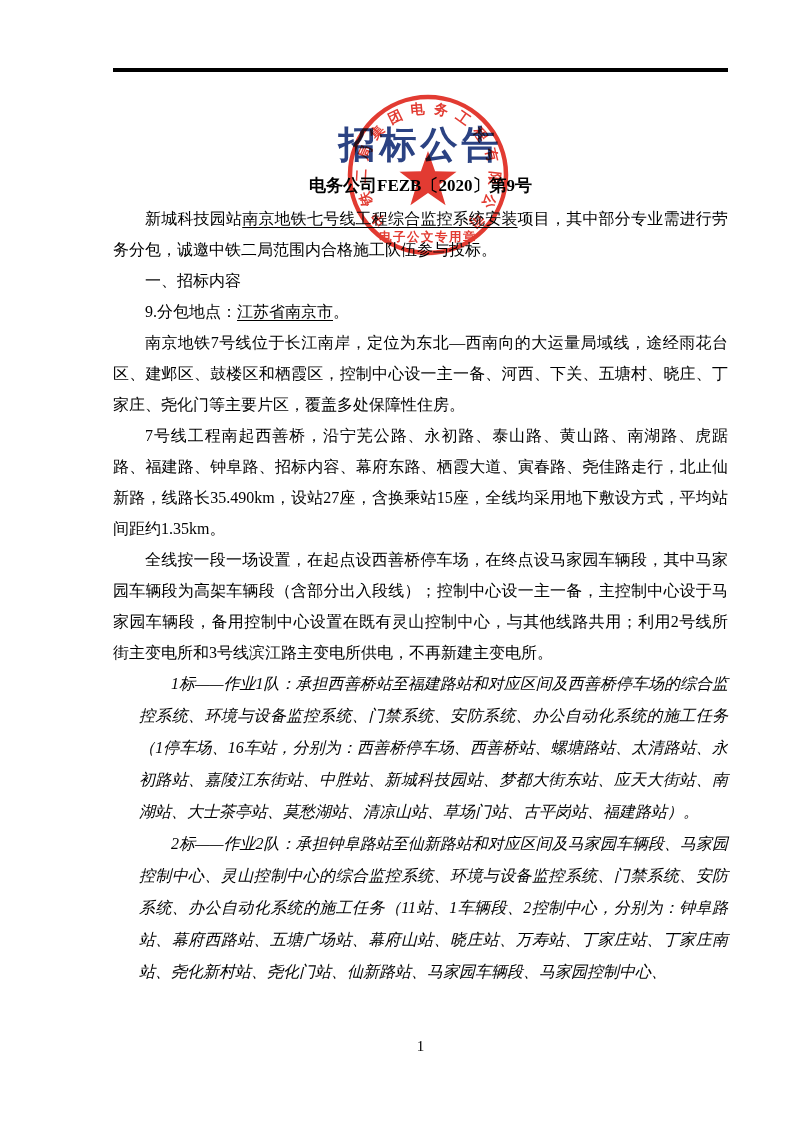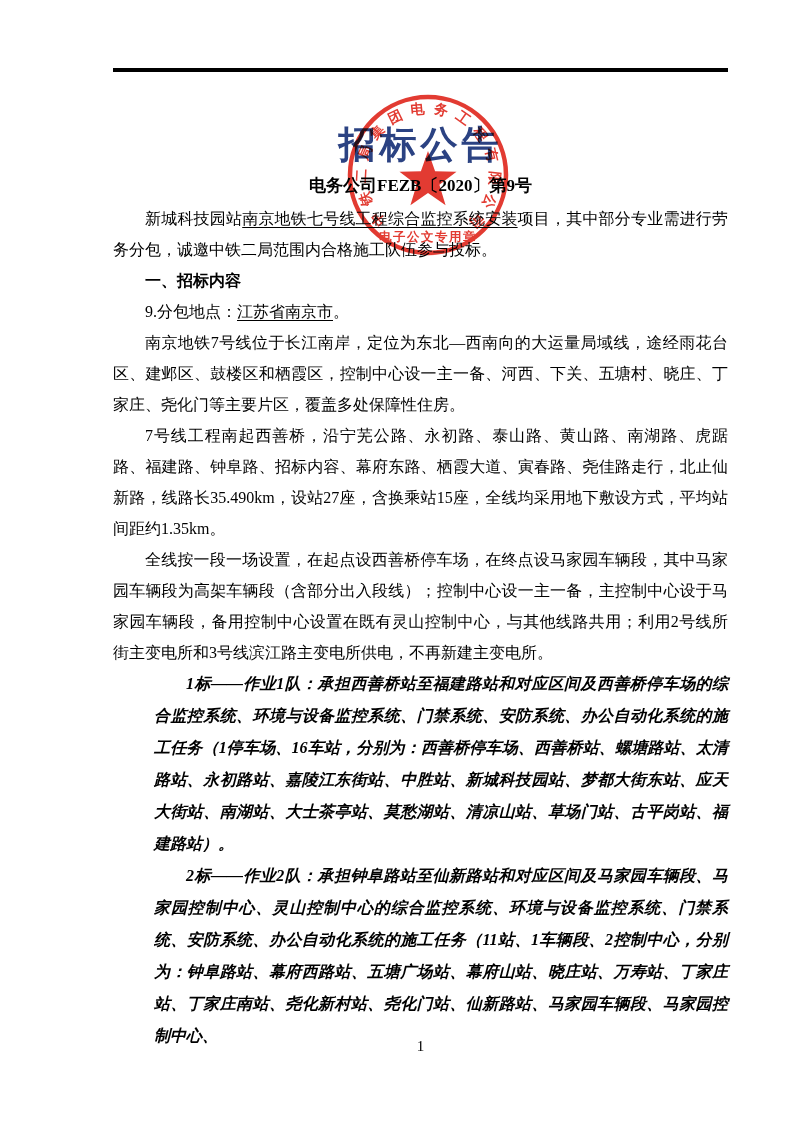--- a/index.html
+++ b/index.html
@@ -31,27 +31,26 @@
     color:#000000;
     z-index:1;
   }
   .body-text {
     position:absolute; left:113px; top:203px; width:615px;
     font-size:16px; line-height:31px;
     text-align:justify;
     z-index:1;
   }
   .body-text p { text-indent:2em; }
-  .bold { font-weight:bold; }
+  .bold { font-weight:normal; }
   .u { text-decoration:underline; text-underline-offset:3px; }
   .bid-para {
-    margin-left:41px;
+    margin-left:26px;
     line-height:32px;
     font-style:italic;
-    font-weight:bold;
   }
   .page-number {
     position:absolute; left:113px; top:1038px; width:615px;
     text-align:center; font-size:15px;
     z-index:1;
   }
   .stamp {
     position:absolute; left:344px; top:91px;
     width:168px; height:168px;
     z-index:5;

